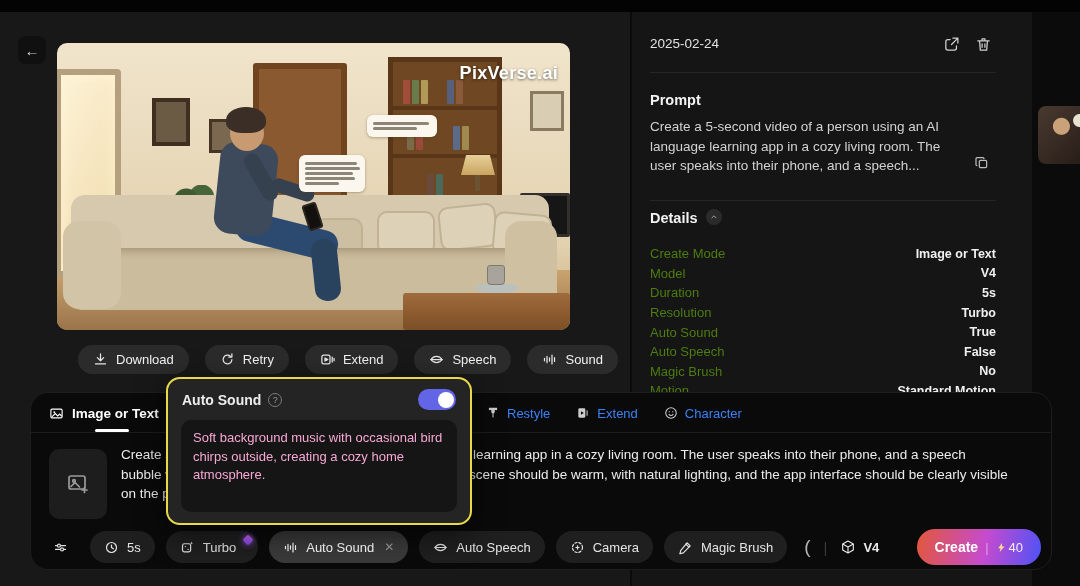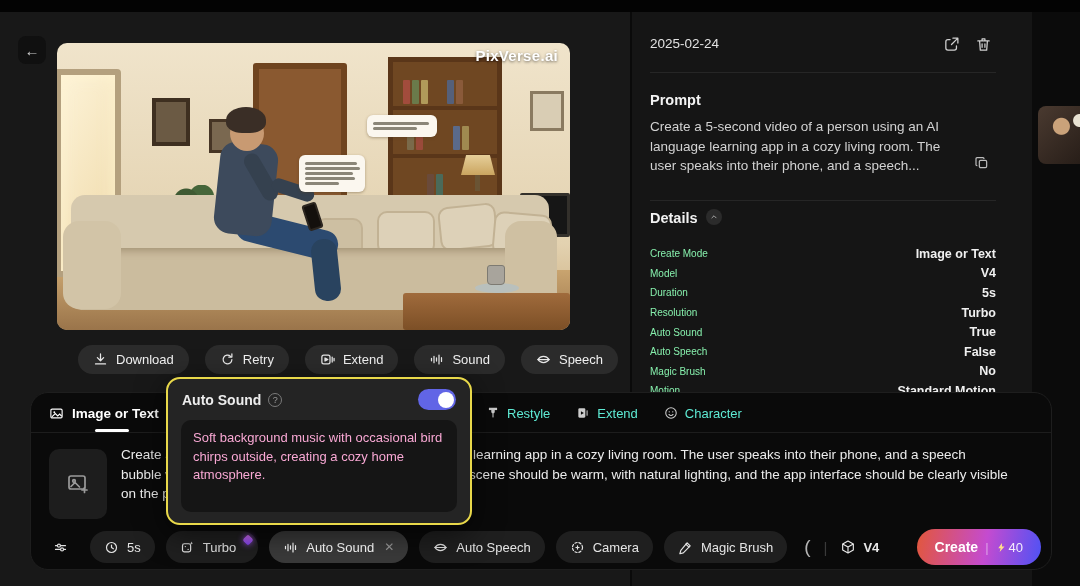--- a/index.html
+++ b/index.html
@@ -7,21 +7,21 @@
   .stage{ position:relative; width:1080px; height:586px; background:#181818;
           font-family:"Liberation Sans",sans-serif; overflow:hidden; color:#eee; }
   .topbar{ position:absolute; left:0; top:0; width:1080px; height:12px; background:#030303; }
 
   
   .back-btn{ position:absolute; left:18px; top:36px; width:28px; height:28px; border-radius:8px;
              background:#101010; color:#cfcfcf; display:flex; align-items:center; justify-content:center;
              font-size:15px; cursor:pointer; }
   .video{ position:absolute; left:57px; top:43px; width:513px; height:287px; border-radius:10px;
           overflow:hidden; background:linear-gradient(#f0e4cb,#e3d2b0 70%,#c7a878); }
-  .wm{ position:absolute; right:12px; top:4px; font-size:15px; font-weight:bold; color:#fff;
+  .wm{ position:absolute; right:12px; top:20px; font-size:18px; font-weight:bold; color:#fff;
        text-shadow:0 1px 3px rgba(0,0,0,.55); letter-spacing:.3px; z-index:9; }
   
   .floor{ position:absolute; left:0; bottom:0; width:100%; height:60px;
           background:linear-gradient(#c9a46f,#9a744a); }
   .window{ position:absolute; left:-6px; top:26px; width:70px; height:208px; background:#b4a07e;
            border-radius:4px; padding:6px; }
   .window .glass{ width:100%; height:100%; background:linear-gradient(120deg,#fdf3d8,#efd9a8);
                   box-shadow:inset 0 0 18px rgba(255,244,210,.9); border-left:4px solid #b4a07e; }
   .door{ position:absolute; left:196px; top:20px; width:94px; height:186px; background:#8a5930;
          border:6px solid #6f441f; border-radius:3px; }
@@ -102,39 +102,39 @@
   .rp-h{ position:absolute; left:18px; font-size:14.5px; font-weight:bold; color:#f2f2f2; }
   .rp-prompt{ position:absolute; left:18px; top:105px; width:330px; font-size:13.5px; line-height:19.5px;
               color:#d2d2d2; }
   .copy-ic{ position:absolute; right:42px; top:143px; color:#bdbdbd; cursor:pointer; }
   .copy-ic svg{ width:16px; height:16px; stroke:currentColor; fill:none; stroke-width:1.8; }
   .chev{ display:inline-flex; width:16px; height:16px; border-radius:50%; background:#2b2b2b;
          align-items:center; justify-content:center; margin-left:8px; vertical-align:1px; cursor:pointer; }
   .chev svg{ width:10px; height:10px; stroke:#bbb; fill:none; stroke-width:2; stroke-linecap:round; }
   .rows{ position:absolute; left:18px; right:36px; top:232px; }
   .drow{ display:flex; justify-content:space-between; height:19.6px; align-items:center; }
-  .drow .k{ font-size:10px; color:#86efac; }
+  .drow .k{ font-size:13px; color:#4d7c0f; }
   .drow .v{ font-size:12.5px; color:#f0f0f0; font-weight:bold; }
 
   
   .thumbs{ position:absolute; left:1032px; top:12px; width:48px; height:574px; background:#0b0b0b; }
   .thumb{ position:absolute; left:6px; width:52px; border-radius:8px; cursor:pointer; }
   
 
   
   .bpanel{ position:absolute; left:30px; top:392px; width:1022px; height:178px; background:#0a0a0a;
            border:1px solid #1e1e1e; border-radius:18px; z-index:5; }
   .tabbar{ position:absolute; left:0; top:0; width:100%; height:40px; border-bottom:1px solid #1d1d1d; }
   .tab-active{ position:absolute; left:18px; top:0; height:40px; display:flex; align-items:center; gap:8px;
                color:#fff; font-size:13.5px; font-weight:bold; cursor:pointer; }
   .tab-active svg{ width:15px; height:15px; stroke:#fff; fill:none; stroke-width:1.8; stroke-linecap:round; }
   .tab-underline{ position:absolute; left:64px; bottom:0; width:34px; height:3px; background:#fff;
                   border-radius:2px; }
   .tabs-right{ position:absolute; left:455px; top:0; height:40px; display:flex; gap:26px; align-items:center; }
-  .tab{ display:inline-flex; align-items:center; gap:7px; color:#5eead4; font-size:13px; cursor:pointer; }
+  .tab{ display:inline-flex; align-items:center; gap:7px; color:#3b82f6; font-size:13px; cursor:pointer; }
   .tab svg{ width:14px; height:14px; stroke:#cdcdcd; fill:none; stroke-width:1.8; stroke-linecap:round;
             stroke-linejoin:round; }
   .upload{ position:absolute; left:18px; top:56px; width:58px; height:70px; background:#1d1d1d;
            border-radius:10px; display:flex; align-items:center; justify-content:center; cursor:pointer; }
   .upload svg{ width:24px; height:24px; stroke:#9a9a9a; fill:none; stroke-width:1.7; stroke-linecap:round;
                stroke-linejoin:round; }
   .bprompt{ position:absolute; left:90px; top:52px; width:920px; font-size:13.5px; line-height:19.5px;
             color:#ececec; }
   .bprompt div{ white-space:nowrap; overflow:hidden; }
   .controls{ position:absolute; left:10px; right:10px; top:136px; display:flex; align-items:center; gap:11px; }
@@ -267,30 +267,30 @@
     <div class="vbtn">
       <svg viewBox="0 0 24 24">
           <rect x="3" y="5" width="13" height="14" rx="3"></rect>
           <path d="M8 9.5v5l4.5-2.5z" fill="#e8e8e8"></path>
           <path d="M19.5 8v8M22.5 10v4"></path>
         </svg>
       <span>Extend</span>
     </div>
     <div class="vbtn">
       <svg viewBox="0 0 24 24">
-          <path d="M4 10v4M8 7v10M12 9.5v5M16 5v14M20 9v6"></path>
-        </svg>
-      <span>Sound</span>
-    </div>
-    <div class="vbtn">
-      <svg viewBox="0 0 24 24">
           <path d="M3 12c2.5-3.5 5.5-5 9-5s6.5 1.5 9 5c-2.5 3.5-5.5 5-9 5s-6.5-1.5-9-5z"></path>
           <path d="M3 12h18"></path>
         </svg>
       <span>Speech</span>
+    </div>
+    <div class="vbtn">
+      <svg viewBox="0 0 24 24">
+          <path d="M4 10v4M8 7v10M12 9.5v5M16 5v14M20 9v6"></path>
+        </svg>
+      <span>Sound</span>
     </div>
   </div>
 
   <div class="rpanel">
     <div class="rp-date">2025-02-24</div>
     <div class="rp-icons">
       <svg viewBox="0 0 24 24">
           <path d="M10 5H7a3 3 0 0 0-3 3v9a3 3 0 0 0 3 3h9a3 3 0 0 0 3-3v-3"></path>
           <path d="M14 3h7v7M21 3l-9 9"></path>
         </svg>

